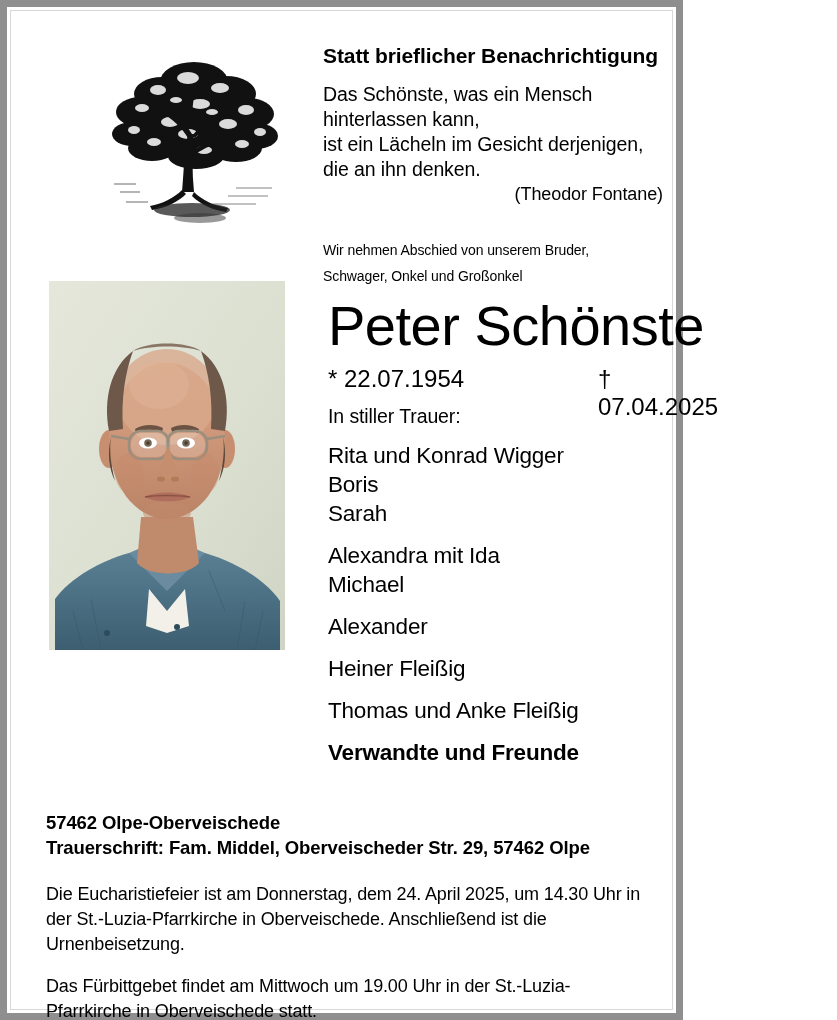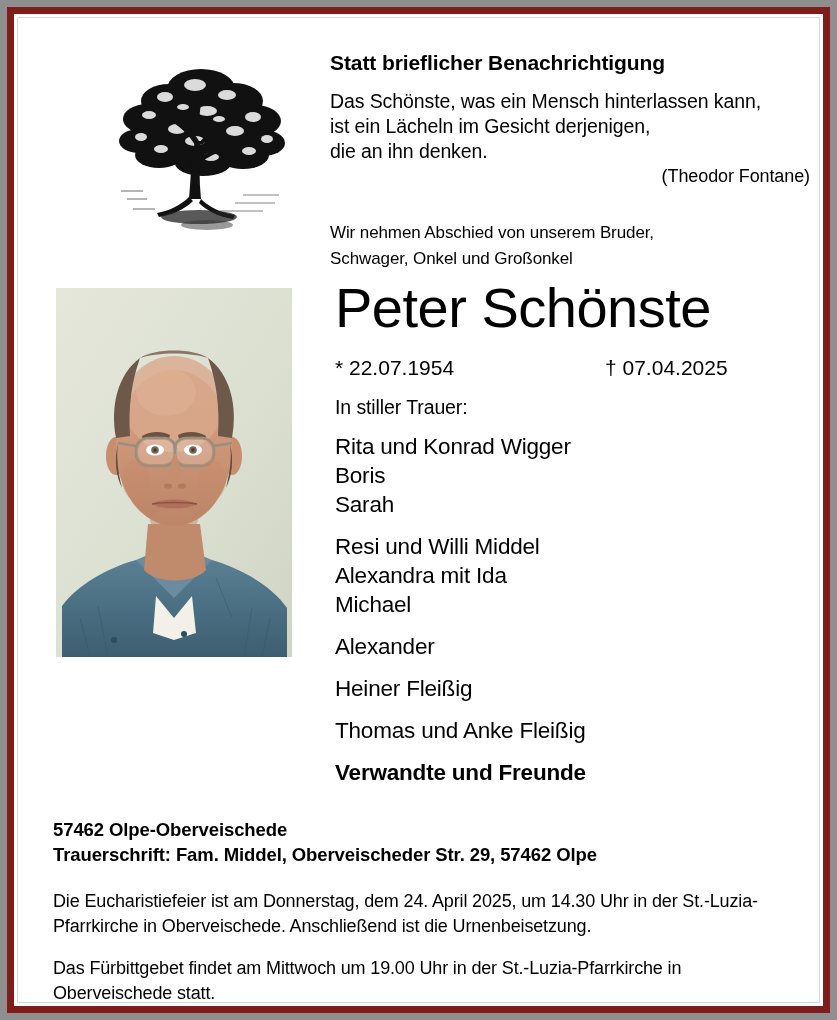--- a/index.html
+++ b/index.html
@@ -12,25 +12,25 @@
     height: 1020px;
     font-family: "Liberation Sans", sans-serif;
     color: #000000;
     overflow: hidden;
   }
 
   
   .notice {
     position: relative;
     box-sizing: border-box;
-    width: 837px;
+    width: 683px;
     height: 1020px;
-    background: #7f1d1d;
+    background: #8b5cf6;
     border: 7px solid #8f8f8f;
-    padding: 7px;
+    padding: 0;
   }
   .notice-inner {
     position: relative;
     box-sizing: border-box;
     width: 100%;
     height: 100%;
     background: #ffffff;
     border: 3px solid #ffffff;
     box-shadow: inset 0 0 0 1px #d8d8d8;
     padding: 0;
@@ -87,40 +87,40 @@
     letter-spacing: -0.1px;
   }
   .quote-attr {
     font-size: 18px;
     line-height: 25px;
     margin: 0;
     text-align: right;
   }
 
   .intro {
-    font-size: 17px;
+    font-size: 14px;
     line-height: 25.5px;
     margin: 31px 0 0 0;
     letter-spacing: -0.1px;
   }
 
   .deceased-name {
     font-size: 56px;
     font-weight: 400;
     letter-spacing: -0.5px;
     line-height: 1.05;
     margin: 8px 0 0 5px;
     white-space: nowrap;
   }
 
   .dates {
     position: relative;
     height: 26px;
-    margin: 18px 0 0 5px;
-    font-size: 21px;
+    margin: 9px 0 0 5px;
+    font-size: 24px;
   }
   .dates .born { position: absolute; left: 0; top: 0; }
   .dates .died { position: absolute; left: 270px; top: 0; }
 
   .mourn-head {
     font-size: 19.5px;
     margin: 14px 0 0 5px;
     letter-spacing: -0.1px;
   }
 
@@ -347,21 +347,20 @@
 
         <div class="mourn-head">In stiller Trauer:</div>
 
         <div class="mourners">
           <div class="mourn-group">
             <div class="mourn-line">Rita und Konrad Wigger</div>
             <div class="mourn-line">Boris</div>
             <div class="mourn-line">Sarah</div>
           </div>
           <div class="mourn-group">
-            <div class="mourn-line">Resi und Willi Middel</div>
             <div class="mourn-line">Alexandra mit Ida</div>
             <div class="mourn-line">Michael</div>
           </div>
           <div class="mourn-group">
             <div class="mourn-line">Alexander</div>
           </div>
           <div class="mourn-group">
             <div class="mourn-line">Heiner Fleißig</div>
           </div>
           <div class="mourn-group">

